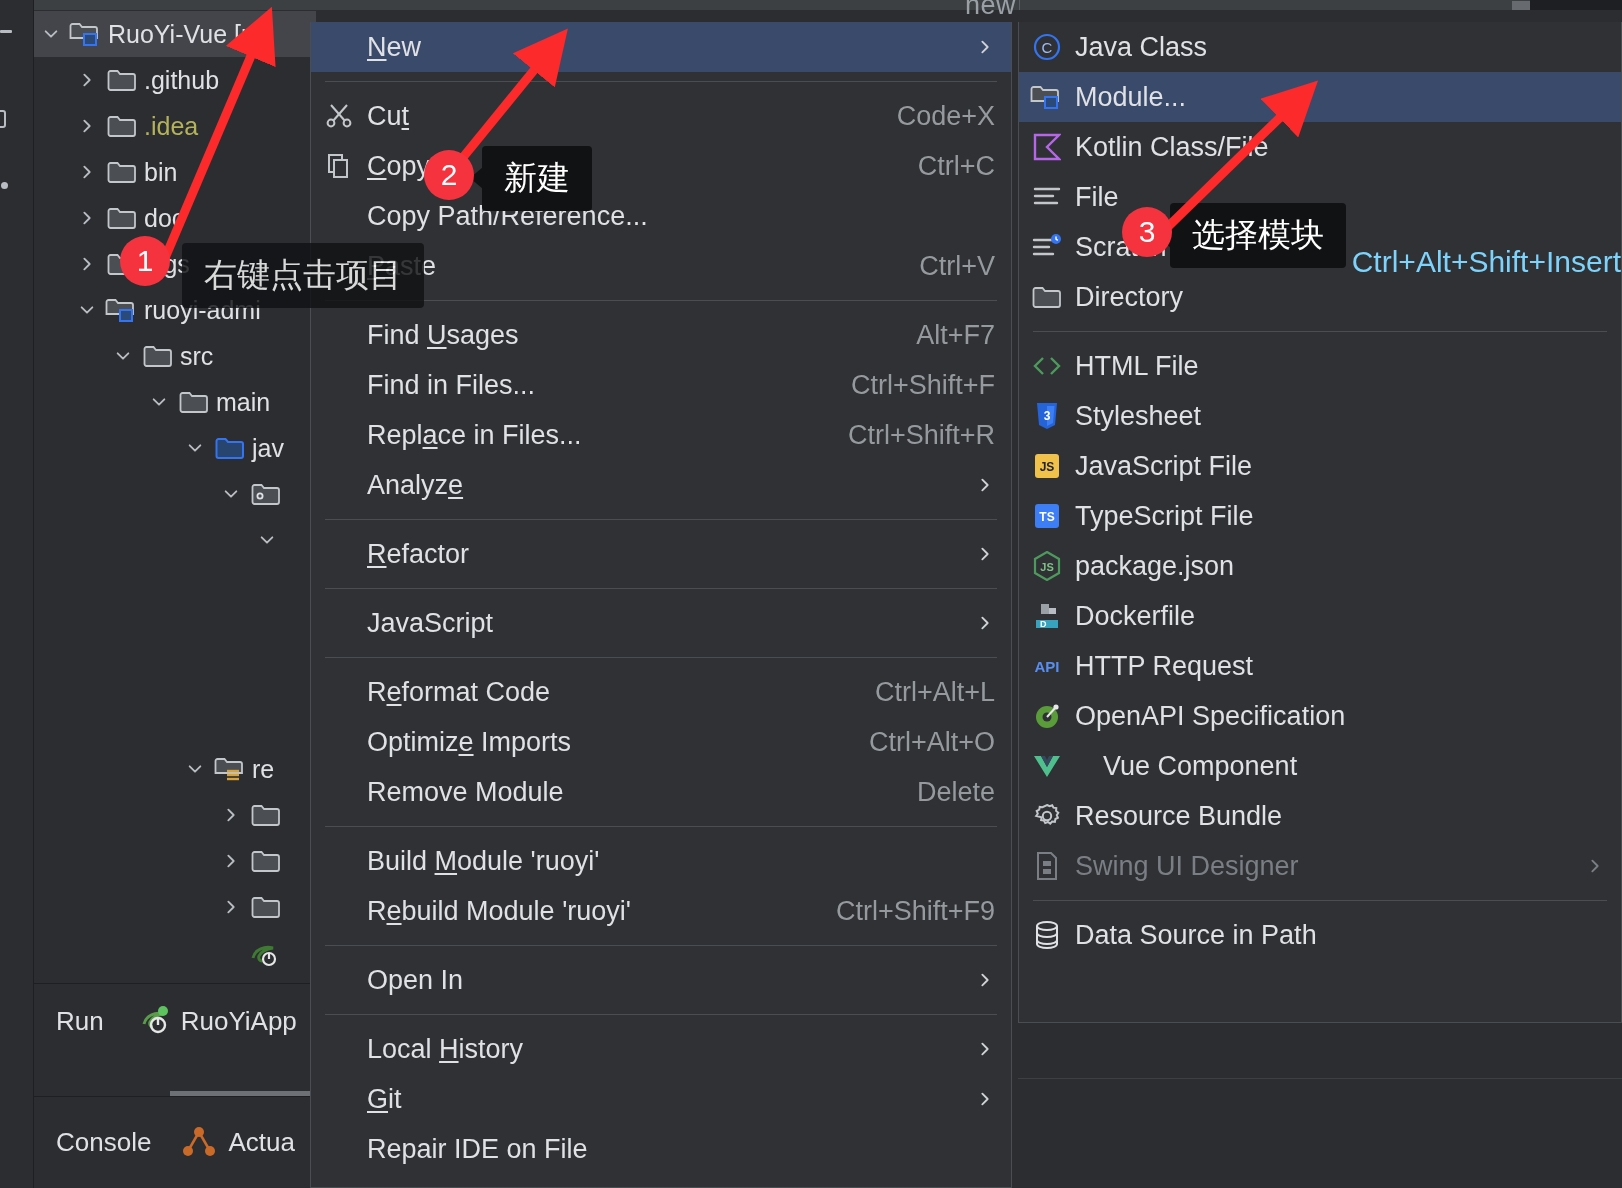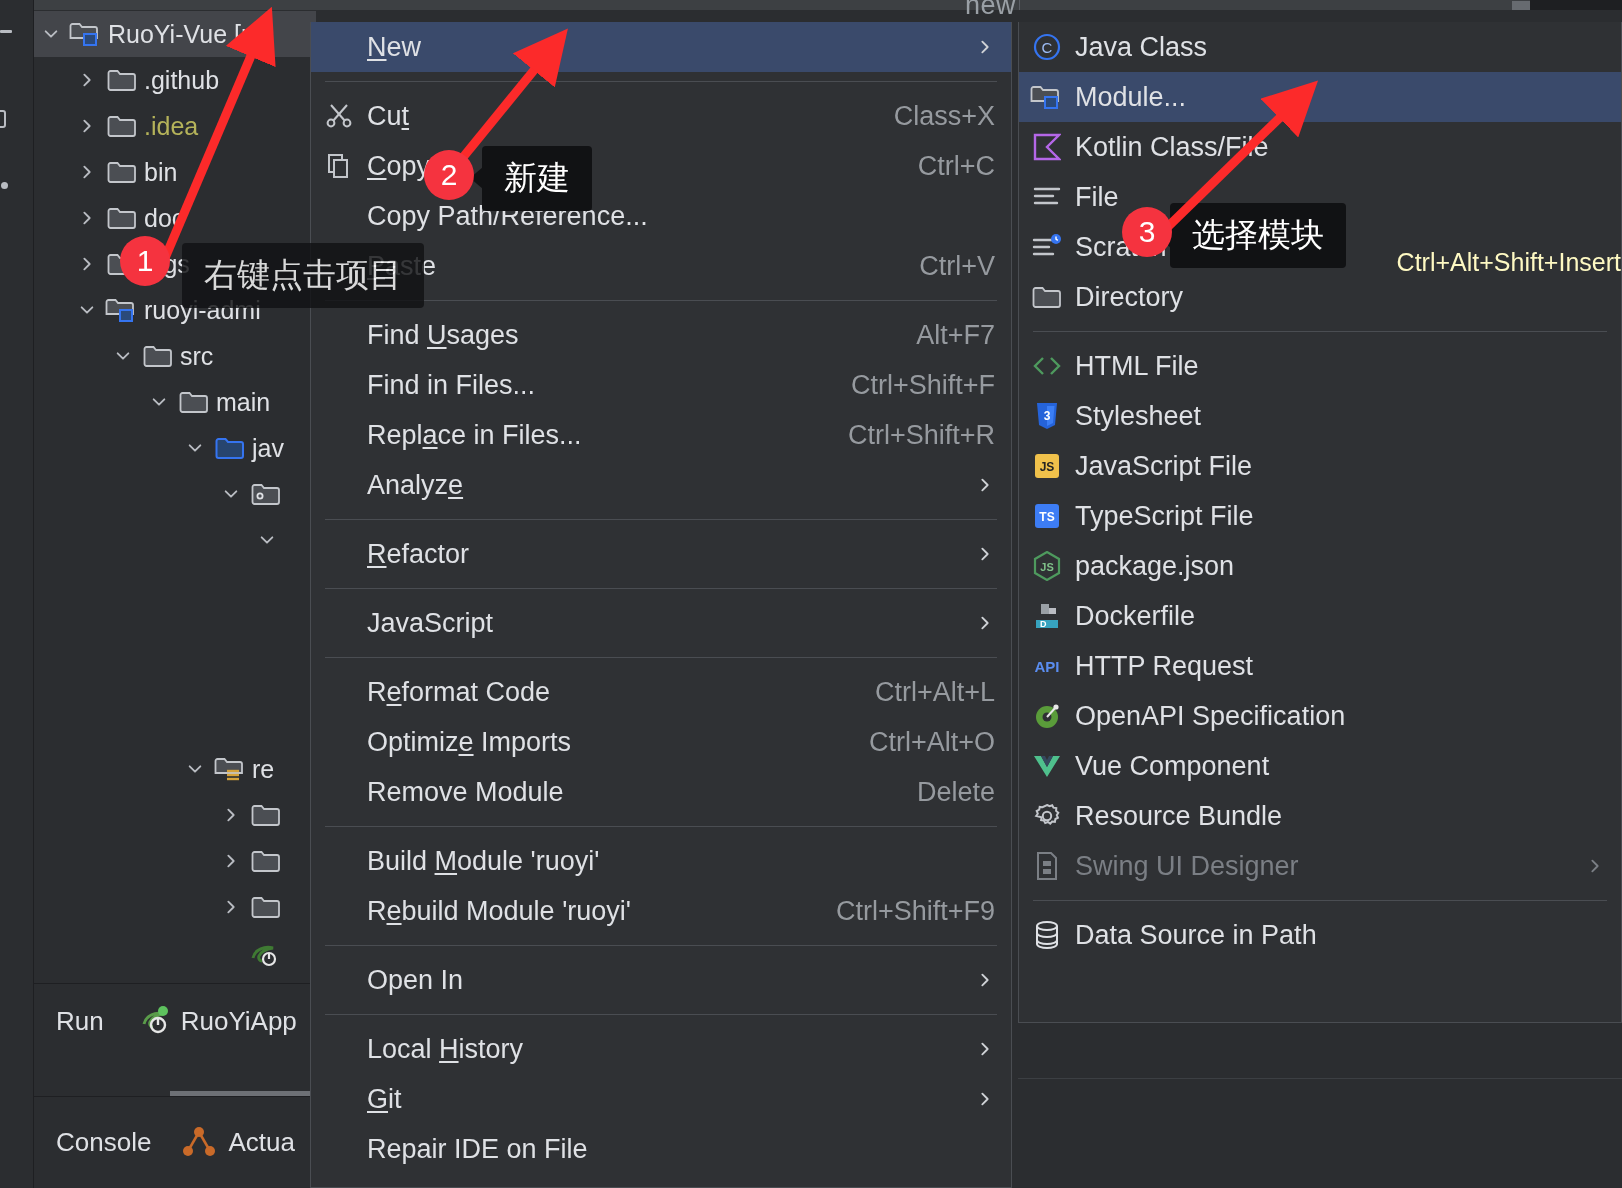--- a/index.html
+++ b/index.html
@@ -111,21 +111,21 @@
     background: #2f3134; border: 1px solid #4a4d52; border-top: none;
     overflow: hidden; z-index: 25;
   }
   .srow {
     position: relative; height: 50px; display: flex; align-items: center;
     color: #dfe1e5; font-size: 27px; white-space: nowrap;
   }
   .srow.hl { background: #3a4a6b; }
   .srow.dim, .srow.dim .skey { color: #7b7f85; }
   .sicon { width: 56px; flex: 0 0 56px; display: flex; justify-content: center; align-items: center; }
-  .skey { color: #fef9c3; margin-right: 16px; font-size: 25px; margin-top: 30px; }
+  .skey { color: #7dd3fc; margin-right: 16px; font-size: 30px; margin-top: 30px; }
   .ssep { height: 1px; background: #4a4d52; margin: 9px 14px 9px 14px; }
   .schev { position: absolute; right: 18px; top: 50%; transform: translateY(-50%); }
 
   .subfoot-line {
     position: absolute; left: 1018px; top: 1078px; width: 604px; height: 1px; background: #3c3f43;
     z-index: 5;
   }
 
   
   .badge {
@@ -496,21 +496,21 @@
           <span style="display: inline-flex; align-items: center;">
             <svg width="26" height="26" viewBox="0 0 26 26">
               <circle cx="5" cy="20" r="3.4" fill="none" stroke="#c3c6cb" stroke-width="2"></circle>
               <circle cx="21" cy="20" r="3.4" fill="none" stroke="#c3c6cb" stroke-width="2"></circle>
               <line x1="7" y1="18" x2="21" y2="2" stroke="#c3c6cb" stroke-width="2"></line>
               <line x1="19" y1="18" x2="5" y2="2" stroke="#c3c6cb" stroke-width="2"></line>
             </svg>
           </span>
         </span>
         <span class="mlabel" style="flex: 1 1 auto;">Cu<u>t</u></span>
-        <span class="mkey">Class+X</span>
+        <span class="mkey">Code+X</span>
       </div>
       <div class="mrow">
         <span class="micon">
           <span style="display: inline-flex; align-items: center;">
             <svg width="24" height="26" viewBox="0 0 24 26">
               <rect x="2" y="2" width="13" height="17" fill="none" stroke="#c3c6cb" stroke-width="2"></rect>
               <rect x="7" y="7" width="13" height="17" fill="#2f3134" stroke="#c3c6cb" stroke-width="2"></rect>
             </svg>
           </span>
         </span>
@@ -801,21 +801,21 @@
       </div>
       <div class="srow">
         <span class="sicon">
           <span style="display: inline-flex; align-items: center;">
             <svg width="30" height="26" viewBox="0 0 30 26">
               <path d="M2 3h7l6 11 6-11h7L15 24z" fill="#4fc08d"></path>
               <path d="M9 3l6 11 6-11h-4l-2 4-2-4z" fill="#35495e"></path>
             </svg>
           </span>
         </span>
-        <span class="mlabel" style="flex: 1 1 auto;">Vue Component</span>
+        <span class="mlabel" style="flex: 1 1 auto; margin-left: 28px;">Vue Component</span>
       </div>
       <div class="srow">
         <span class="sicon">
           <span style="display: inline-flex; align-items: center;">
             <svg width="28" height="28" viewBox="0 0 28 28">
               <path d="M14 3l2.6 1.2 2.6-1 1.3 2.5 2.8.4-.2 2.8 2.2 1.8-1.5 2.4 1.1 2.6-2.5 1.3-.5 2.8-2.8-.3-1.9 2.1-2.3-1.6-2.7 1.1-1.3-2.5-2.8-.5.3-2.8L3.2 14l1.6-2.3-1.1-2.7 2.5-1.3.5-2.8 2.8.3z" fill="none" stroke="#c3c6cb" stroke-width="2"></path>
               <circle cx="14" cy="14" r="4.2" fill="none" stroke="#c3c6cb" stroke-width="2"></circle>
             </svg>
           </span>
         </span>

